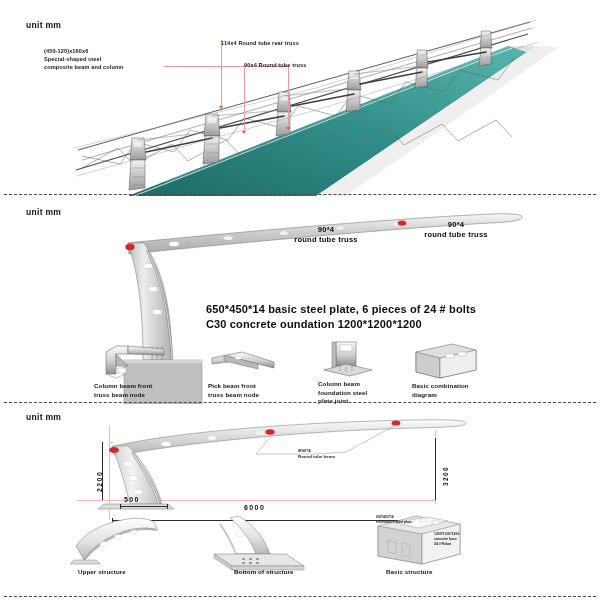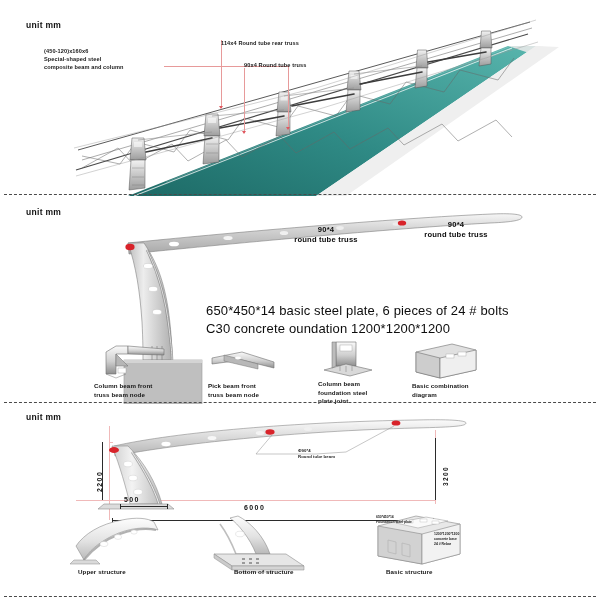--- a/index.html
+++ b/index.html
@@ -54,21 +54,21 @@
   }
 
   
   .big-callout{
     position:absolute;
     font-size:7.6px;font-weight:bold;line-height:1.32;
     color:#0d0d0d;letter-spacing:.2px;white-space:pre-line;
   }
   .spec-text{
     position:absolute;
-    font-size:13px;font-weight:normal;line-height:1.38;
+    font-size:11px;font-weight:bold;line-height:1.38;
     color:#0d0d0d;letter-spacing:.15px;white-space:pre-line;
   }
   .caption{
     position:absolute;
     font-size:6.2px;font-weight:bold;line-height:1.4;
     color:#141414;letter-spacing:.1px;white-space:pre-line;
     text-align:left;
   }
   .dim-text{
     position:absolute;

